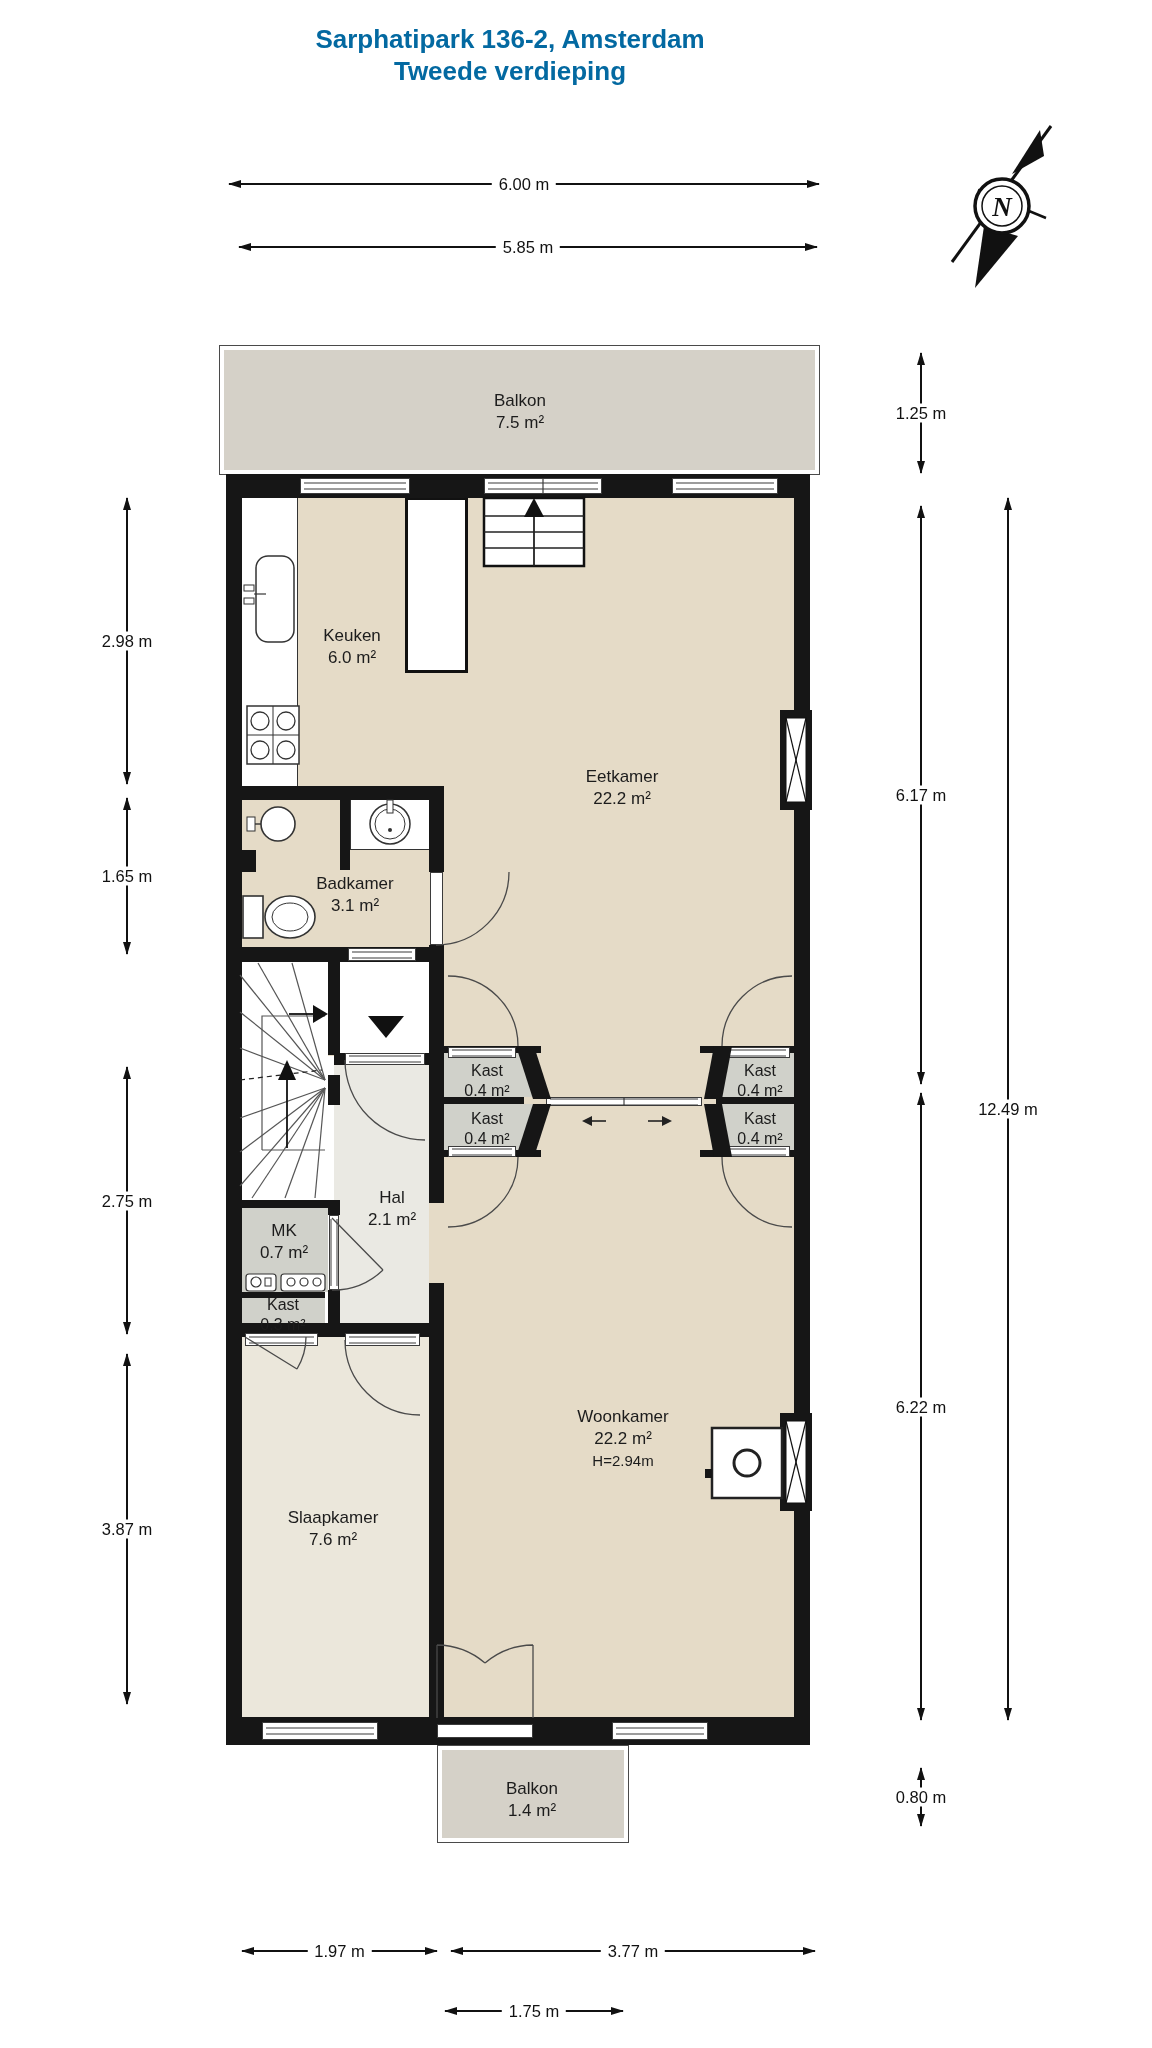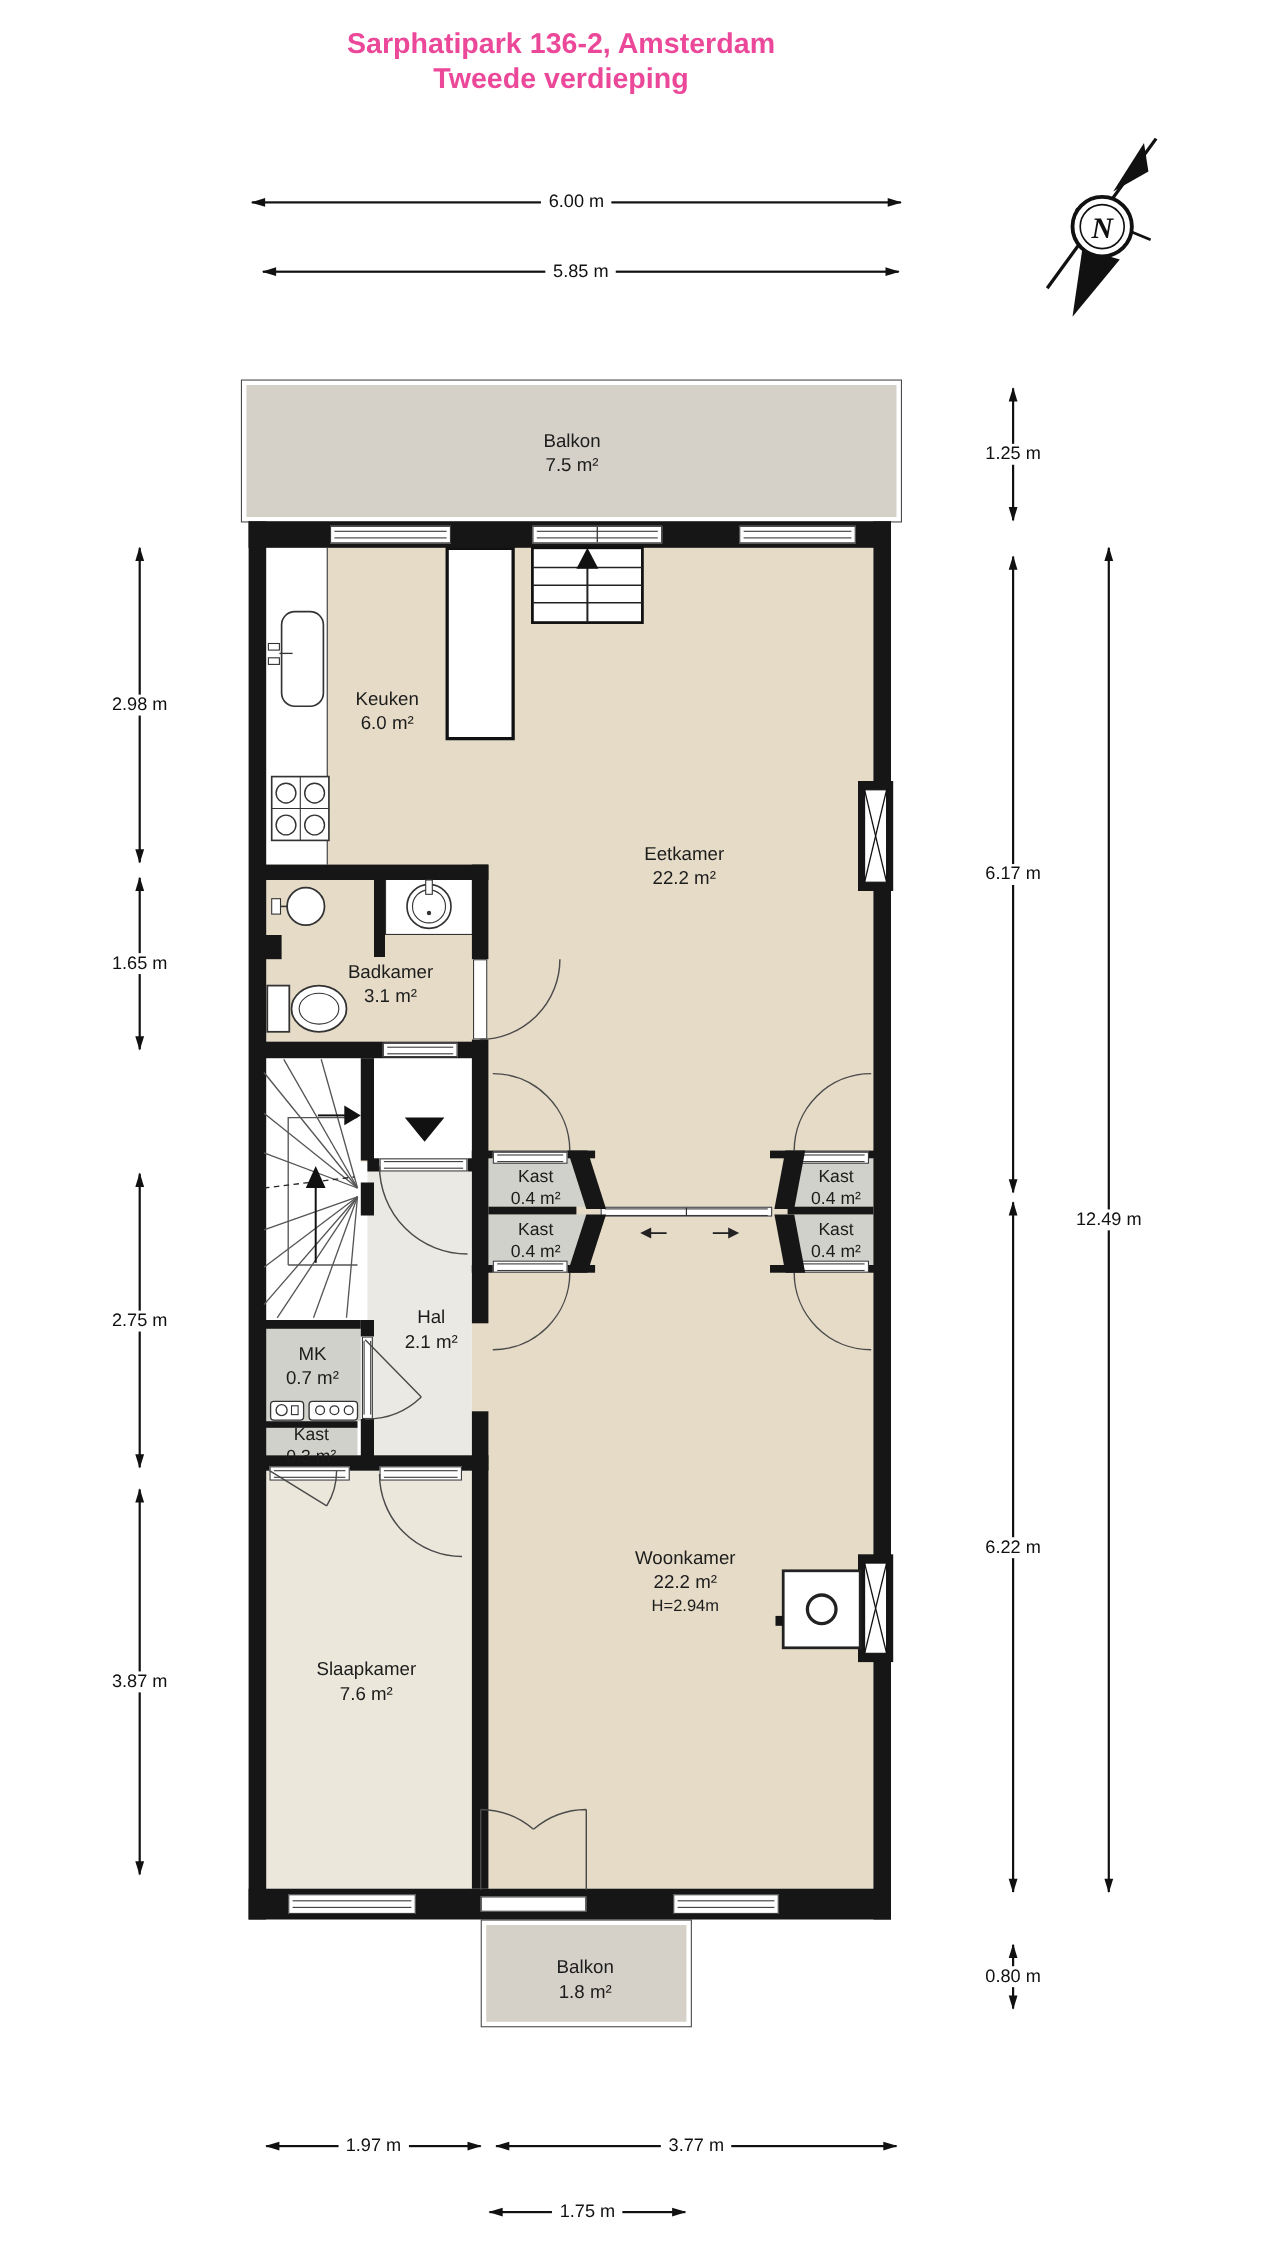--- a/index.html
+++ b/index.html
@@ -14,21 +14,21 @@
          border-top:1px solid var(--line_dark,#3b3b3b);border-bottom:1px solid var(--line_dark,#3b3b3b);}
   .win.v>i{top:3px;bottom:3px;left:50%;right:auto;width:5px;height:auto;transform:translateX(-50%);
          border-top:none;border-bottom:none;border-left:1px solid var(--line_dark,#3b3b3b);border-right:1px solid var(--line_dark,#3b3b3b);}
   .balk{position:absolute;background:#fff;border:1.5px solid #4a4a4a;box-sizing:border-box;}
   .balk>i{position:absolute;left:4px;right:4px;top:4px;bottom:4px;background:var(--balcony_gray,#d5d1c8);}
   .lbl{position:absolute;transform:translate(-50%,-50%);text-align:center;color:var(--accent_text,#1c1c1c);
        font-size:17px;line-height:22px;white-space:nowrap;}
   .lbl span{display:block;}
   .lbl.small{font-size:16px;line-height:20px;}
   .lbl .sm{font-size:15px;line-height:21px;}
-  .title{position:absolute;left:510px;transform:translateX(-50%);font-weight:bold;font-size:26px;color:#ec4899;white-space:nowrap;}
+  .title{position:absolute;left:510px;transform:translateX(-50%);font-weight:bold;font-size:26px;color:#0369a1;white-space:nowrap;}
   .dim{position:absolute;}
   .dim .line{position:absolute;background:#111;}
   .dim.h .line{left:1px;right:1px;top:50%;height:1.5px;margin-top:-1px;}
   .dim.v .line{top:1px;bottom:1px;left:50%;width:1.5px;margin-left:-1px;}
   .dim .ah{position:absolute;width:0;height:0;}
   .dim.h .ah.l{left:0;top:50%;transform:translateY(-50%);border-top:4.5px solid transparent;border-bottom:4.5px solid transparent;border-right:13px solid #111;}
   .dim.h .ah.r{right:0;top:50%;transform:translateY(-50%);border-top:4.5px solid transparent;border-bottom:4.5px solid transparent;border-left:13px solid #111;}
   .dim.v .ah.u{top:0;left:50%;transform:translateX(-50%);border-left:4.5px solid transparent;border-right:4.5px solid transparent;border-bottom:13px solid #111;}
   .dim.v .ah.d{bottom:0;left:50%;transform:translateX(-50%);border-left:4.5px solid transparent;border-right:4.5px solid transparent;border-top:13px solid #111;}
   .dlab{position:absolute;left:50%;top:50%;transform:translate(-50%,-50%);background:#fff;padding:0 7px;
@@ -323,21 +323,21 @@
     <span>Slaapkamer</span>
     <span>7.6 m²</span>
   </div>
   <div class="lbl" style="left:623px;top:1438px">
     <span>Woonkamer</span>
     <span>22.2 m²</span>
     <span class="sm">H=2.94m</span>
   </div>
   <div class="lbl" style="left:532px;top:1800px">
     <span>Balkon</span>
-    <span>1.8 m²</span>
+    <span>1.4 m²</span>
   </div>
 
   <div class="dim h" style="left:228px;top:176px;width:592px;height:16px">
     <i class="line"></i>
       <i class="ah l"></i>
       <i class="ah r"></i>
     <span class="dlab">6.00 m</span>
   </div>
   <div class="dim h" style="left:238px;top:239px;width:580px;height:16px">
     <i class="line"></i>

